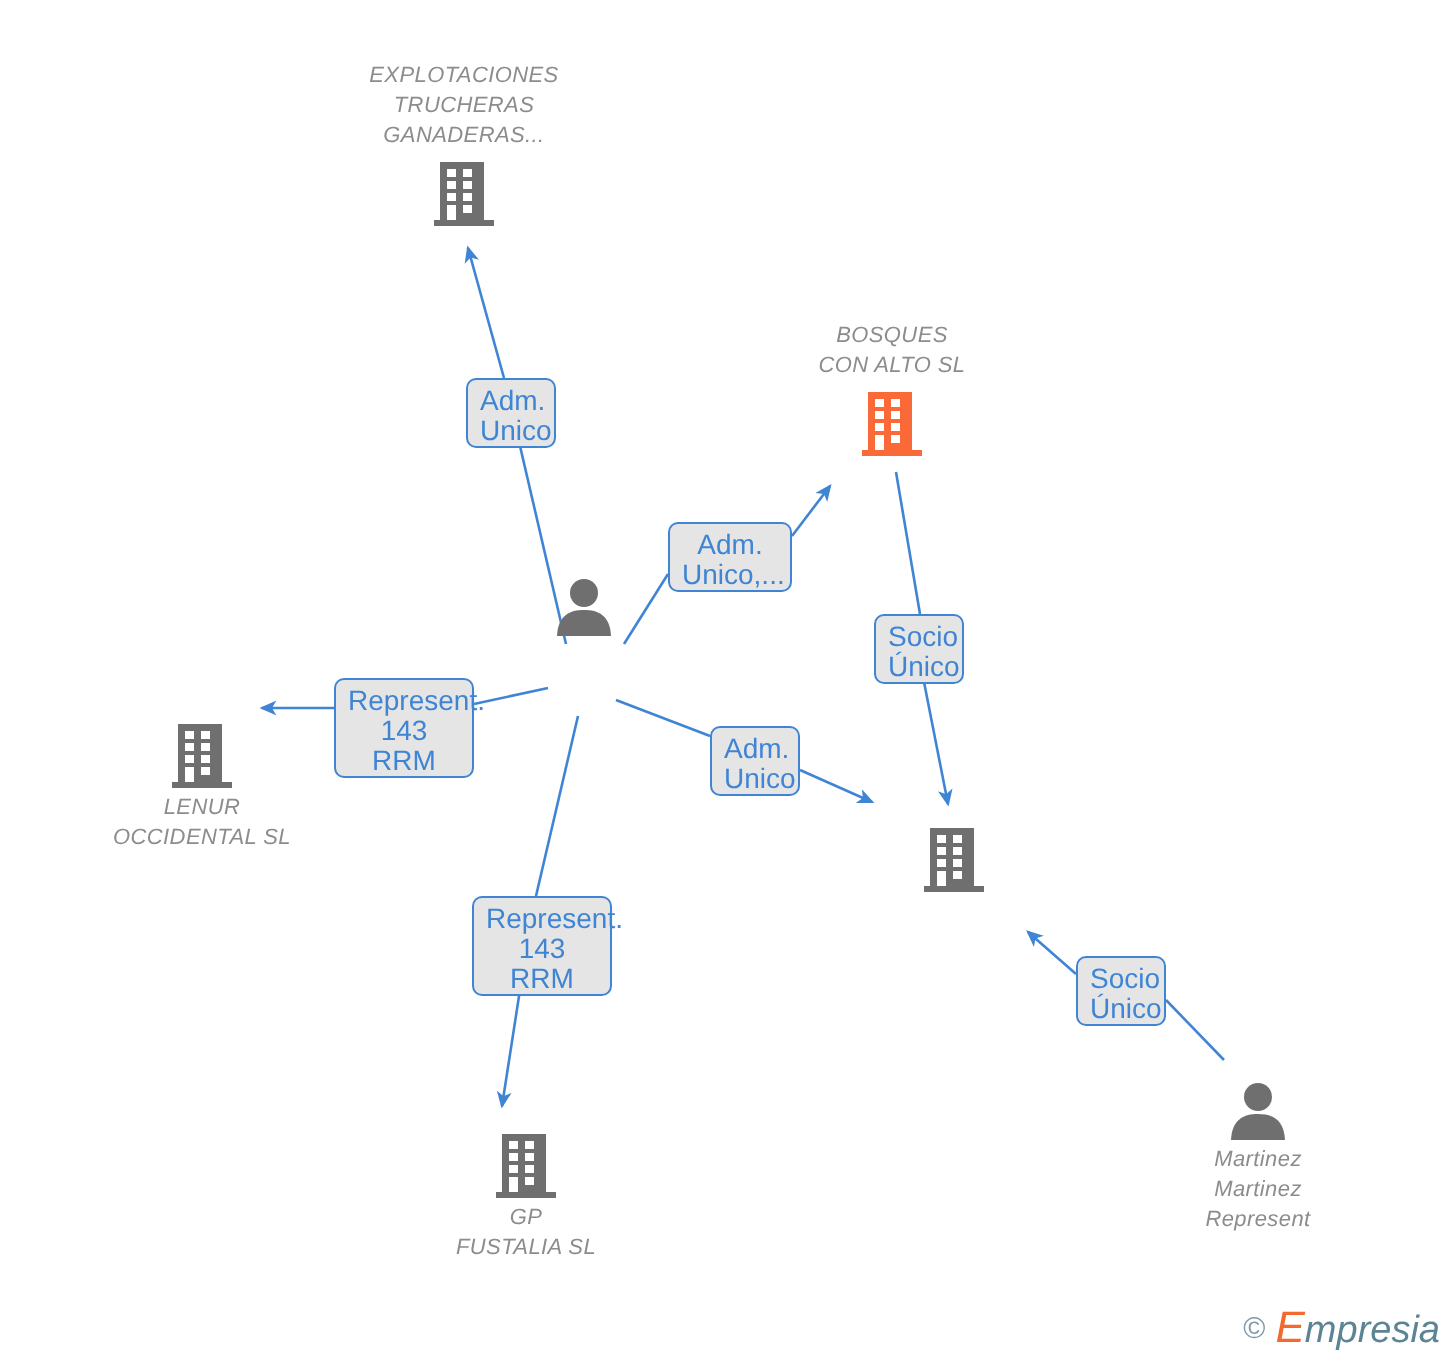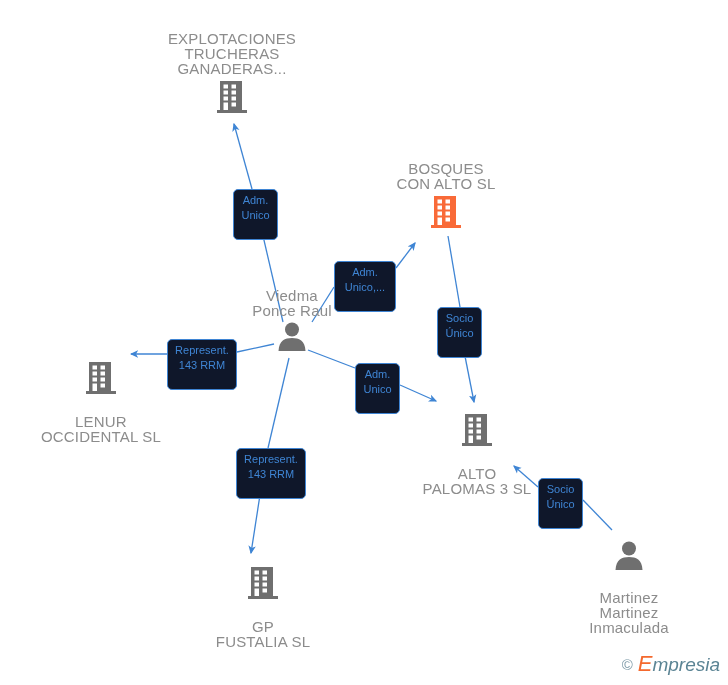--- a/index.html
+++ b/index.html
@@ -33,48 +33,49 @@
     margin-left: -80px;
     text-align: center;
     z-index: 3;
   }
   .node .icon-wrap {
     display: block;
     line-height: 0;
   }
   .node .label {
     display: block;
-    font-size: 15px;
+    font-size: 11px;
     line-height: 15px;
     color: #8c8c8c;
     letter-spacing: .2px;
     white-space: pre-line;
+    font-style: italic;
   }
   .node.company .label {
     text-transform: none;
   }
   .node.main .label {
     color: #8c8c8c;
     font-weight: normal;
   }
   .node .label.above { margin-bottom: 3px; }
-  .node .label.below { margin-top: 20px; }
+  .node .label.below { margin-top: 3px; }
 
   
   .edge-label {
     position: absolute;
     box-sizing: border-box;
-    background: #0f172a;
+    background: #e5e5e5;
     border: 1px solid #3f85d4;
     border-radius: 5px;
     color: #3f85d4;
-    font-size: 11px;
+    font-size: 14px;
     line-height: 15px;
     text-align: center;
-    padding: 3px 6px 16px 6px;
+    padding: 3px 6px 0 6px;
     white-space: pre-line;
     z-index: 4;
   }
 
   
   #watermark {
     position: absolute;
     right: 8px;
     bottom: 10px;
     display: flex;
@@ -180,22 +181,20 @@
         <rect x="15.5" y="11.5" width="4.5" height="4" fill="#ffffff"></rect>
         <rect x="7.5" y="17.5" width="4.5" height="4" fill="#ffffff"></rect>
         <rect x="15.5" y="17.5" width="4.5" height="4" fill="#ffffff"></rect>
         <rect x="7.5" y="23.5" width="4.5" height="7.5" fill="#ffffff"></rect>
         <rect x="15.5" y="23.5" width="4.5" height="4" fill="#ffffff"></rect>
       </svg>
     </span>
   </div>
 
   <div class="node person" style="left:292px; top:288px;">
-    <span class="label above">Viedma
-Ponce Raul</span>
     <span class="icon-wrap">
       <svg width="32" height="30" viewBox="0 0 32 30" xmlns="http://www.w3.org/2000/svg">
         <circle cx="16" cy="8.5" r="7" fill="#6f6f6f"></circle>
         <path d="M2.5 30 C3 19.5 9 17 16 17 C23 17 29 19.5 29.5 30 Z" fill="#6f6f6f"></path>
       </svg>
     </span>
   </div>
 
   <div class="node company" style="left:101px; top:360px;">
     <span class="icon-wrap">
@@ -224,22 +223,20 @@
         <rect x="7.5" y="5.5" width="4.5" height="4" fill="#ffffff"></rect>
         <rect x="15.5" y="5.5" width="4.5" height="4" fill="#ffffff"></rect>
         <rect x="7.5" y="11.5" width="4.5" height="4" fill="#ffffff"></rect>
         <rect x="15.5" y="11.5" width="4.5" height="4" fill="#ffffff"></rect>
         <rect x="7.5" y="17.5" width="4.5" height="4" fill="#ffffff"></rect>
         <rect x="15.5" y="17.5" width="4.5" height="4" fill="#ffffff"></rect>
         <rect x="7.5" y="23.5" width="4.5" height="7.5" fill="#ffffff"></rect>
         <rect x="15.5" y="23.5" width="4.5" height="4" fill="#ffffff"></rect>
       </svg>
     </span>
-    <span class="label below">ALTO
-PALOMAS 3  SL</span>
   </div>
 
   <div class="node company" style="left:263px; top:565px;">
     <span class="icon-wrap">
       <svg width="32" height="34" viewBox="0 0 32 34" xmlns="http://www.w3.org/2000/svg">
         <rect x="4" y="2" width="22" height="29" fill="#6f6f6f"></rect>
         <rect x="1" y="31" width="30" height="3" fill="#6f6f6f"></rect>
         <rect x="7.5" y="5.5" width="4.5" height="4" fill="#ffffff"></rect>
         <rect x="15.5" y="5.5" width="4.5" height="4" fill="#ffffff"></rect>
         <rect x="7.5" y="11.5" width="4.5" height="4" fill="#ffffff"></rect>
@@ -256,21 +253,21 @@
 
   <div class="node person" style="left:629px; top:540px;">
     <span class="icon-wrap">
       <svg width="32" height="30" viewBox="0 0 32 30" xmlns="http://www.w3.org/2000/svg">
         <circle cx="16" cy="8.5" r="7" fill="#6f6f6f"></circle>
         <path d="M2.5 30 C3 19.5 9 17 16 17 C23 17 29 19.5 29.5 30 Z" fill="#6f6f6f"></path>
       </svg>
     </span>
     <span class="label below">Martinez
 Martinez
-Inmaculada</span>
+Represent</span>
   </div>
 
   <div class="edge-label" style="left:233px; top:189px; width:45px;">Adm.
 Unico</div>
 
   <div class="edge-label" style="left:334px; top:261px; width:62px;">Adm.
 Unico,...</div>
 
   <div class="edge-label" style="left:437px; top:307px; width:45px;">Socio
 Único</div>

